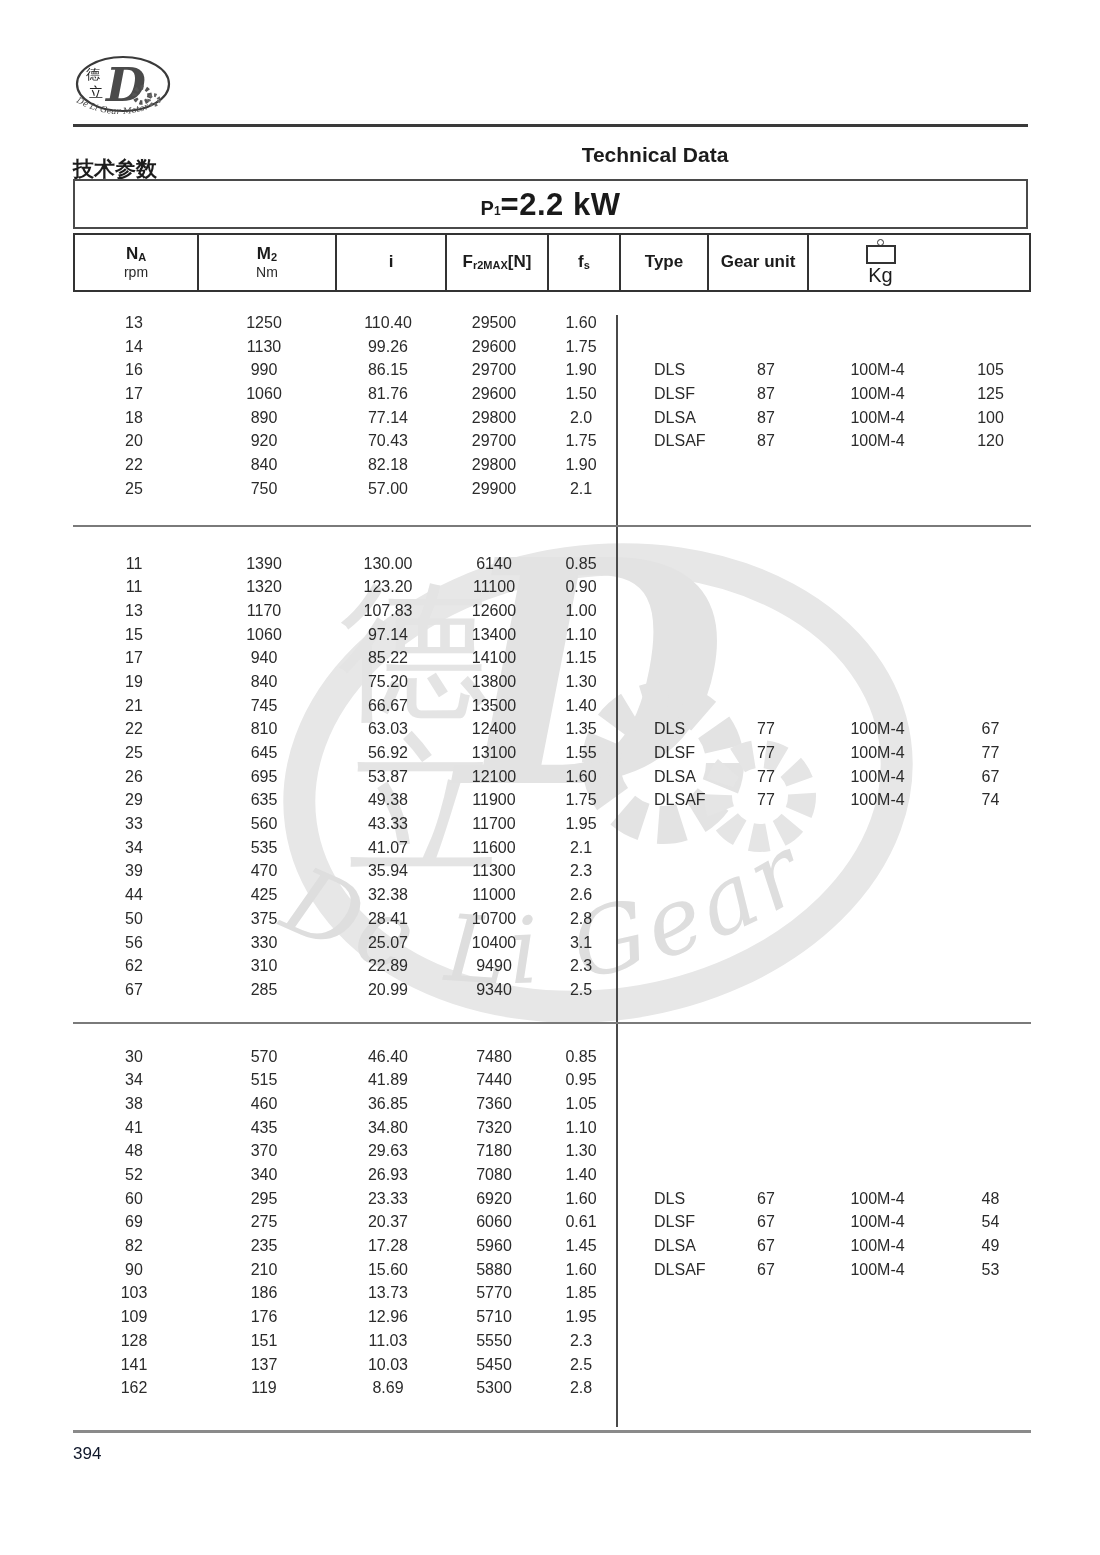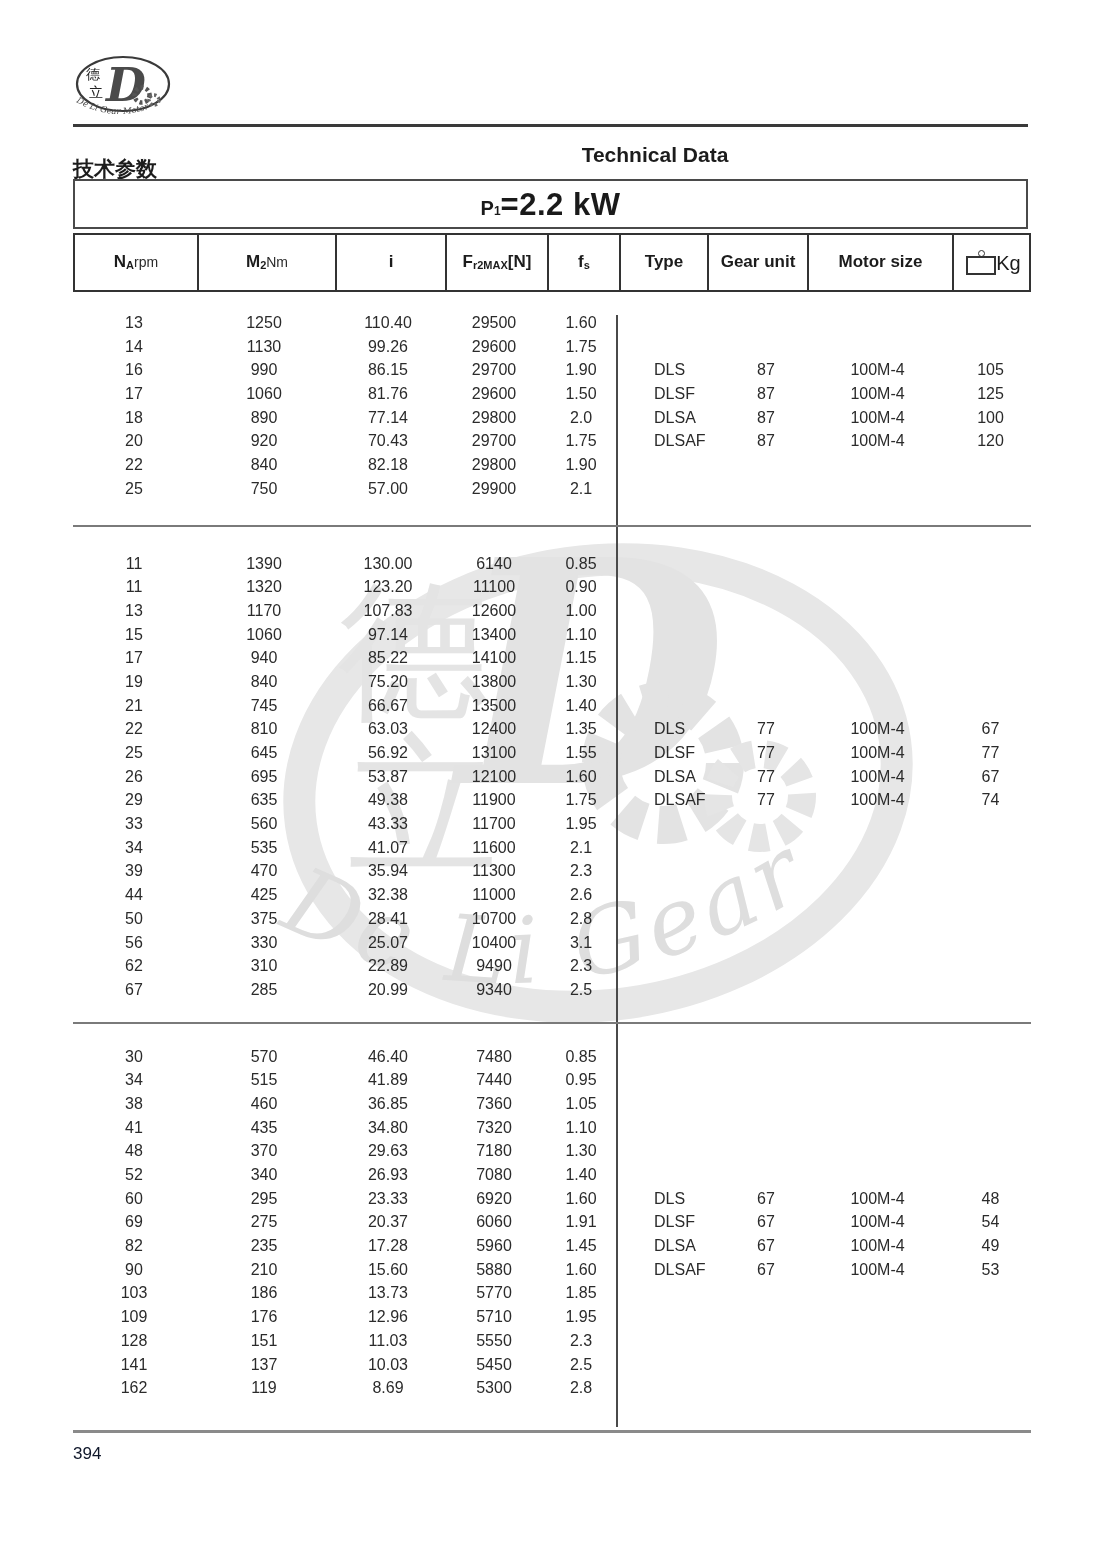--- a/index.html
+++ b/index.html
@@ -32,21 +32,21 @@
   .power-sub { font-size:12px; font-weight:bold; color:#1a1a1a; }
   .power-value { font-size:31px; font-weight:bold; color:#1a1a1a; letter-spacing:0.5px; }
 
   
   .htable {
     position:absolute; left:73px; top:233px; width:958px; height:59px;
     display:grid; grid-template-columns:122px 138px 110px 102px 72px 88px 100px 145px 81px;
     border:2px solid #333;
   }
   .hcell {
-    border-left:2px solid #333; display:flex; 
+    border-left:2px solid #333; display:flex; flex-direction:column;
     align-items:center; justify-content:center; line-height:1.1;
   }
   .hcell:first-child { border-left:none; }
   .h-main { font-size:17px; font-weight:bold; color:#1c1c1c; }
   .h-main .sub { font-size:11px; font-weight:bold; vertical-align:-2px; }
   .h-unit { font-size:14px; color:#2a2a2a; margin-top:1px; }
   .kg-icon { display:flex; flex-direction:column; align-items:center; }
   .kg-ring { width:7px; height:7px; border:1.5px solid #333; border-radius:50%; background:#fff; }
   .kg-body { width:30px; height:19px; border:2px solid #333; margin-top:-1px; background:#fff; }
   .kg-label { font-size:20px; color:#1c1c1c; margin-top:0px; }
@@ -117,23 +117,20 @@
     <div class="hcell">
       <div class="h-main"><span>f</span><span class="sub">s</span></div>
     </div>
     <div class="hcell">
       <div class="h-main">Type</div>
     </div>
     <div class="hcell">
       <div class="h-main">Gear unit</div>
     </div>
     <div class="hcell">
-      <div class="h-main">Motor size</div>
-    </div>
-    <div class="hcell">
       <div class="kg-icon">
         <div class="kg-ring"></div>
         <div class="kg-body"></div>
       </div>
       <div class="kg-label">Kg</div>
     </div>
   </div>
 
   <svg class="watermark" viewBox="0 0 815 525">
     <ellipse cx="470" cy="255" rx="300" ry="222" fill="none" stroke="#e7e7e7" stroke-width="32" transform="rotate(-8 470 255)"></ellipse>
@@ -527,21 +524,21 @@
           <div class="bcell c6">DLS</div>
           <div class="bcell c7">67</div>
           <div class="bcell c8">100M-4</div>
           <div class="bcell c9">48</div>
         </div>
         <div class="brow">
           <div class="bcell c1">69</div>
           <div class="bcell c2">275</div>
           <div class="bcell c3">20.37</div>
           <div class="bcell c4">6060</div>
-          <div class="bcell c5">1.91</div>
+          <div class="bcell c5">0.61</div>
           <div class="bcell c6">DLSF</div>
           <div class="bcell c7">67</div>
           <div class="bcell c8">100M-4</div>
           <div class="bcell c9">54</div>
         </div>
         <div class="brow">
           <div class="bcell c1">82</div>
           <div class="bcell c2">235</div>
           <div class="bcell c3">17.28</div>
           <div class="bcell c4">5960</div>

